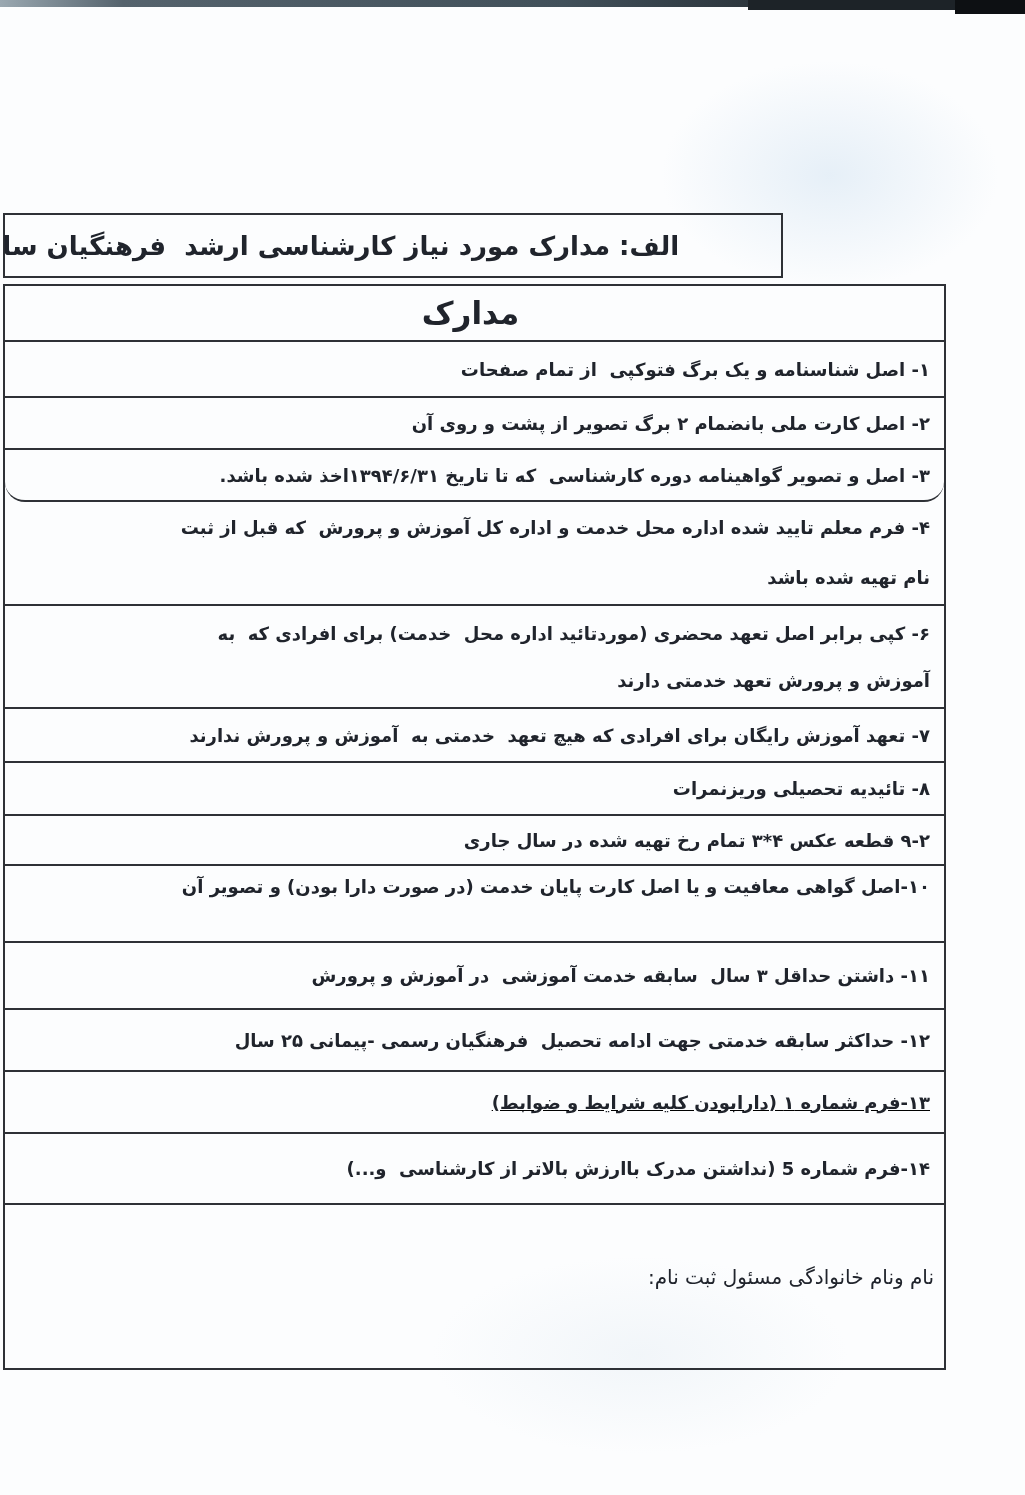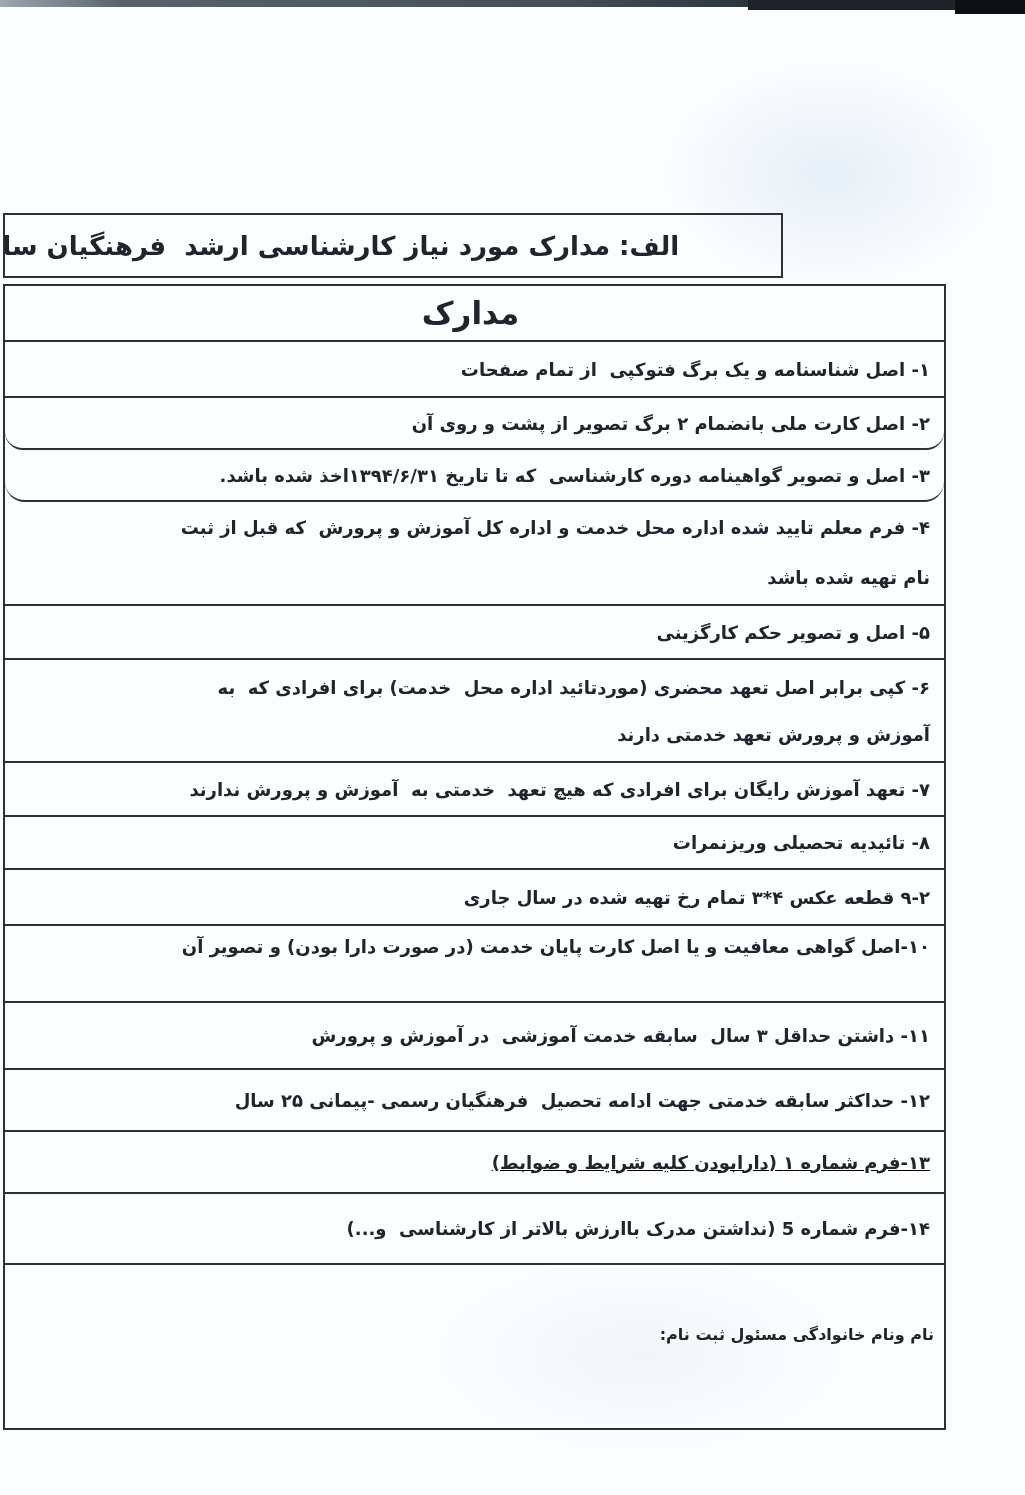--- a/index.html
+++ b/index.html
@@ -25,37 +25,37 @@
   .table{position:absolute;left:3px;top:284px;width:943px;
          border:2px solid #2e3136;box-sizing:border-box;}
   .row{box-sizing:border-box;border-bottom:2px solid #2e3136;
        direction:rtl;text-align:right;padding-right:14px;padding-left:0;
        display:flex;flex-direction:column;justify-content:center;overflow:hidden;}
   .row:last-child{border-bottom:none;}
   .row span{font-weight:bold;font-size:18px;color:#20242c;white-space:pre;display:block;}
   .r-hdr{height:56px;align-items:center;text-align:center;padding-right:8px;}
   .r-hdr span{font-size:31px;}
   .r1{height:56px;}
-  .r2{height:52px;border-radius:18px;}
+  .r2{height:52px;}
   .r3{height:52px;border-radius:20px;}
   .r4{height:104px;}
   .r4 span{line-height:50px;}
   .r5{height:54px;}
   .r6{height:103px;}
   .r6 span{line-height:47px;}
   .r7{height:54px;}
   .r8{height:53px;}
-  .r9{height:56px;}
+  .r9{height:50px;}
   .r10{height:77px;justify-content:flex-start;padding-top:10px;}
   .r11{height:67px;}
   .r12{height:62px;}
   .r13{height:62px;text-decoration:underline;}
   .r14{height:71px;}
   .r15{height:163px;justify-content:flex-start;padding-top:60px;padding-right:10px;}
-  .r15 span{font-size:16px;font-weight:bold;}
+  .r15 span{font-size:20px;font-weight:normal;}
 </style>
 </head>
 <body>
 
 <div class="sheet">
   <div class="tint1"></div>
   <div class="tint2"></div>
   <div class="scan-bar"></div>
   <div class="scan-bar-mid"></div>
   <div class="scan-bar-right"></div>
@@ -73,23 +73,20 @@
     </div>
     <div class="row r2">
       <span>۲- اصل کارت ملی بانضمام ۲ برگ تصویر از پشت و روی آن</span>
     </div>
     <div class="row r3">
       <span>۳- اصل و تصویر گواهینامه دوره کارشناسی  که تا تاریخ ۱۳۹۴/۶/۳۱اخذ شده باشد.</span>
     </div>
     <div class="row r4">
       <span>۴- فرم معلم تایید شده اداره محل خدمت و اداره کل آموزش و پرورش  که قبل از ثبت</span>
       <span>نام تهیه شده باشد</span>
-    </div>
-    <div class="row r5">
-      <span>۵- اصل و تصویر حکم کارگزینی</span>
     </div>
     <div class="row r6">
       <span>۶- کپی برابر اصل تعهد محضری (موردتائید اداره محل  خدمت) برای افرادی که  به</span>
       <span>آموزش و پرورش تعهد خدمتی دارند</span>
     </div>
     <div class="row r7">
       <span>۷- تعهد آموزش رایگان برای افرادی که هیچ تعهد  خدمتی به  آموزش و پرورش ندارند</span>
     </div>
     <div class="row r8">
       <span>۸- تائیدیه تحصیلی وریزنمرات</span>

